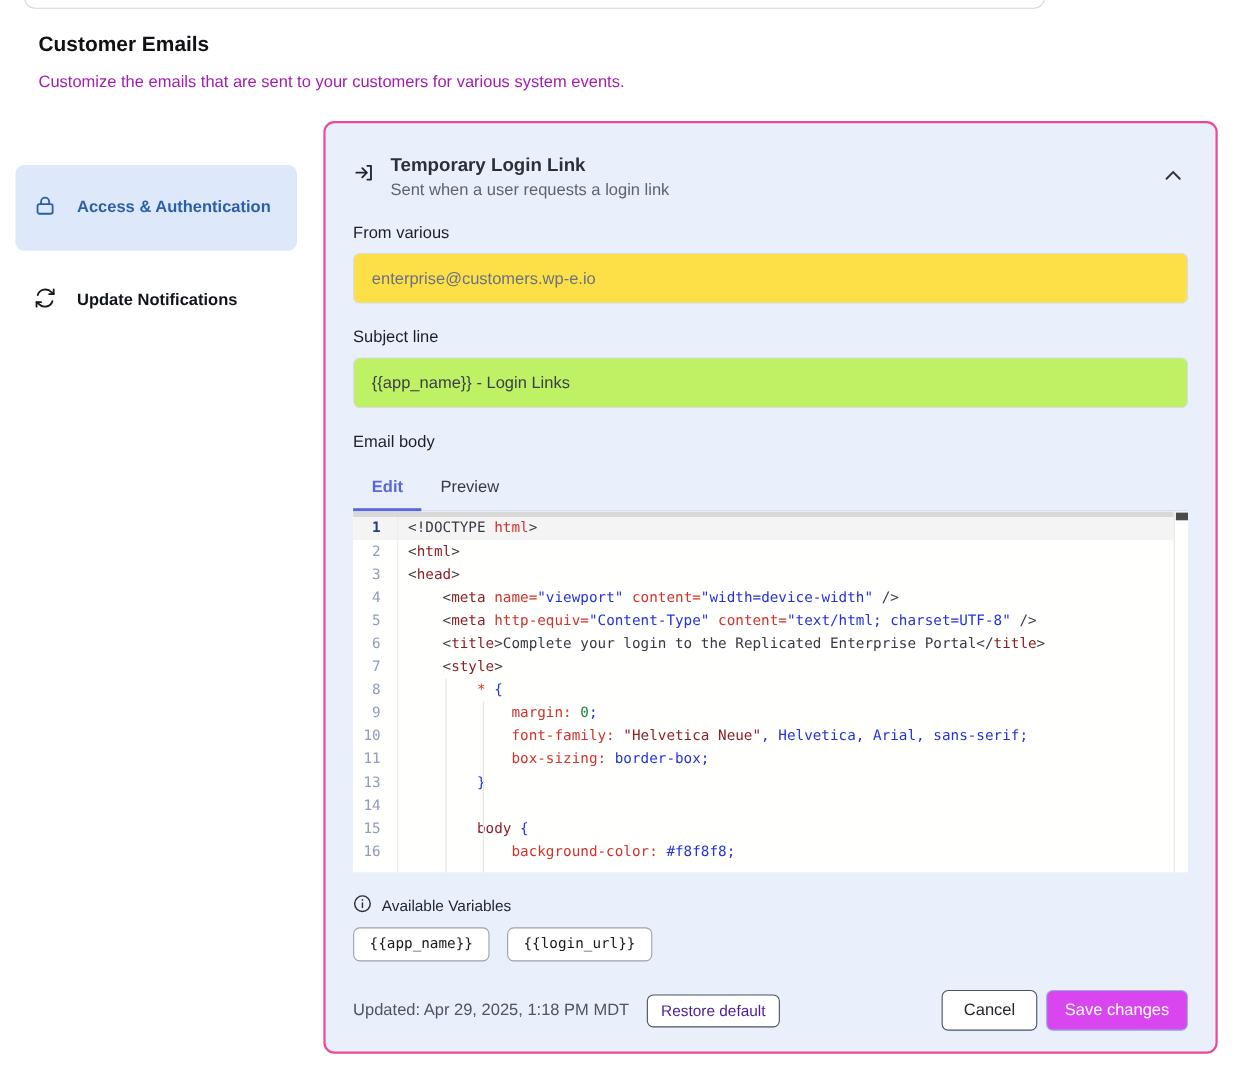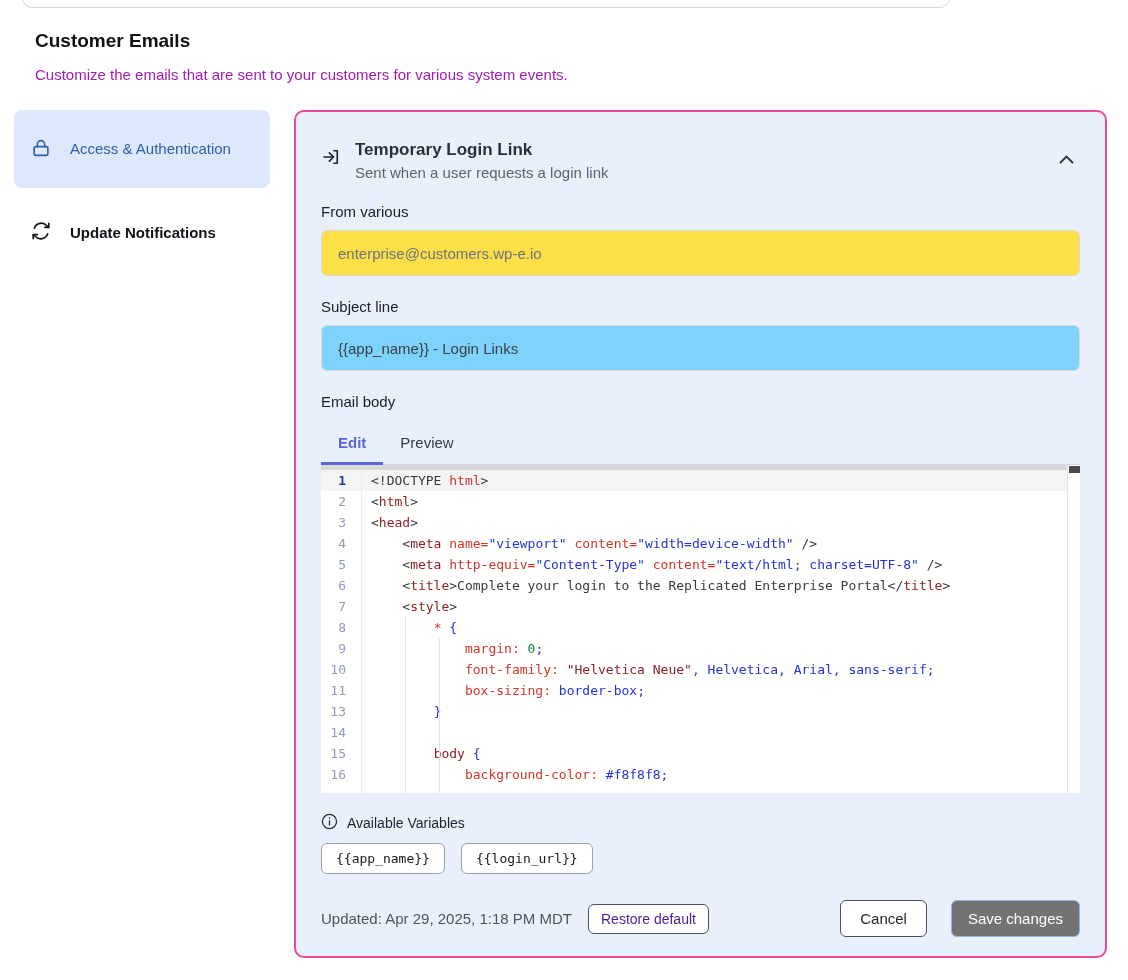--- a/index.html
+++ b/index.html
@@ -11,39 +11,39 @@
   .top-card-edge { position:absolute; top:-16px; left:22px; right:22px; height:24px;
     border:1px solid #d3d7dd; border-radius:10px; background:#fff; }
 
   .page-title { position:absolute; left:35px; top:30px; font-size:19px; font-weight:bold; color:#0f1115; }
   .page-desc  { position:absolute; left:35px; top:66px; font-size:15px; color:#a21caf; }
 
   
   .sidebar { position:absolute; left:14px; top:110px; width:256px; }
   .side-item { display:flex; align-items:center; gap:18px; padding:14px 16px;
     border-radius:8px; font-size:15px; cursor:pointer; }
-  .side-item.selected { background:#dde9fa; color:#2d5fa7; font-weight:400; min-height:78px; }
+  .side-item.selected { background:#dde9fa; color:#2d5fa7; font-weight:700; min-height:78px;margin-top:40px; }
   .side-item.plain { margin-top:18px; color:#101418; font-weight:700; }
   .side-item .lbl { line-height:1.6; }
 
   
   .panel { position:absolute; left:294px; top:110px; width:813px; height:848px;
     background:#e9f0fb; border:2px solid #ec4899; border-radius:10px; padding:28px 25px; }
 
   .panel-head { display:flex; align-items:flex-start; }
   .panel-head .hicon { margin-top:7px; margin-right:14px; }
   .phtitle { font-size:17px; font-weight:bold; color:#2b3038; }
   .phsub   { font-size:15px; color:#5a6472; margin-top:4px; }
   .chev-btn { margin-left:auto; background:none; border:none; cursor:pointer; padding:6px; margin-top:6px; }
 
   .fld-label { font-size:15px; color:#1b1f27; margin-top:22px; margin-bottom:10px; }
   .txt-input { width:100%; height:46px; border:1px solid #d8dbe2; border-radius:6px;
     padding:0 16px; font-size:15px; font-family:"Liberation Sans",sans-serif; outline:none; }
   .txt-input.ro { background:#fde047; color:#6b7280; }
-  .txt-input.editable { background:#7dd3fc; color:#3b4048; }
+  .txt-input.editable { background:#bef264; color:#3b4048; }
 
   
   .tabbar { display:flex; margin-top:14px; border-bottom:1px solid #ccd4ec; }
   .tab { padding:10px 17px 11px; font-size:15px; color:#363b46; cursor:pointer;
          border-bottom:3px solid transparent; margin-bottom:-1px; }
   .tab.active { color:#5a67d8; font-weight:bold; border-bottom-color:#5a67d8; }
 
   
   .editor { position:relative; height:328px; background:#fffffe; overflow:hidden;
     font-family:"DejaVu Sans Mono", monospace; font-size:13px; }
@@ -74,22 +74,22 @@
     font-family:"DejaVu Sans Mono", monospace; font-size:13px; color:#16181d; cursor:pointer; }
 
   
   .panel-foot { display:flex; align-items:center; margin-top:26px; }
   .updated { font-size:15px; color:#4b5563; }
   .btn { font-family:"Liberation Sans",sans-serif; cursor:pointer; border-radius:6px; }
   .btn-restore { margin-left:16px; padding:6px 12px; font-size:14px; color:#4c1d95;
     background:#fff; border:1px solid #4a5260; }
   .btn-cancel { margin-left:auto; padding:9px 19px; font-size:15px; color:#24272e;
     background:#fff; border:1px solid #4a5260; }
-  .btn-save { margin-left:24px; padding:9px 16px; font-size:15px; color:#ffffff;
-    background:#737373; border:1px solid #8fb3e6; }
+  .btn-save { margin-left:8px; padding:9px 16px; font-size:15px; color:#ffffff;
+    background:#d946ef; border:1px solid #8fb3e6; }
 </style>
 </head>
 <body>
 
 <div class="stage">
 
   <div class="top-card-edge"></div>
 
   <div class="page-title">Customer Emails</div>
   <div class="page-desc">Customize the emails that are sent to your customers for various system events.</div>

